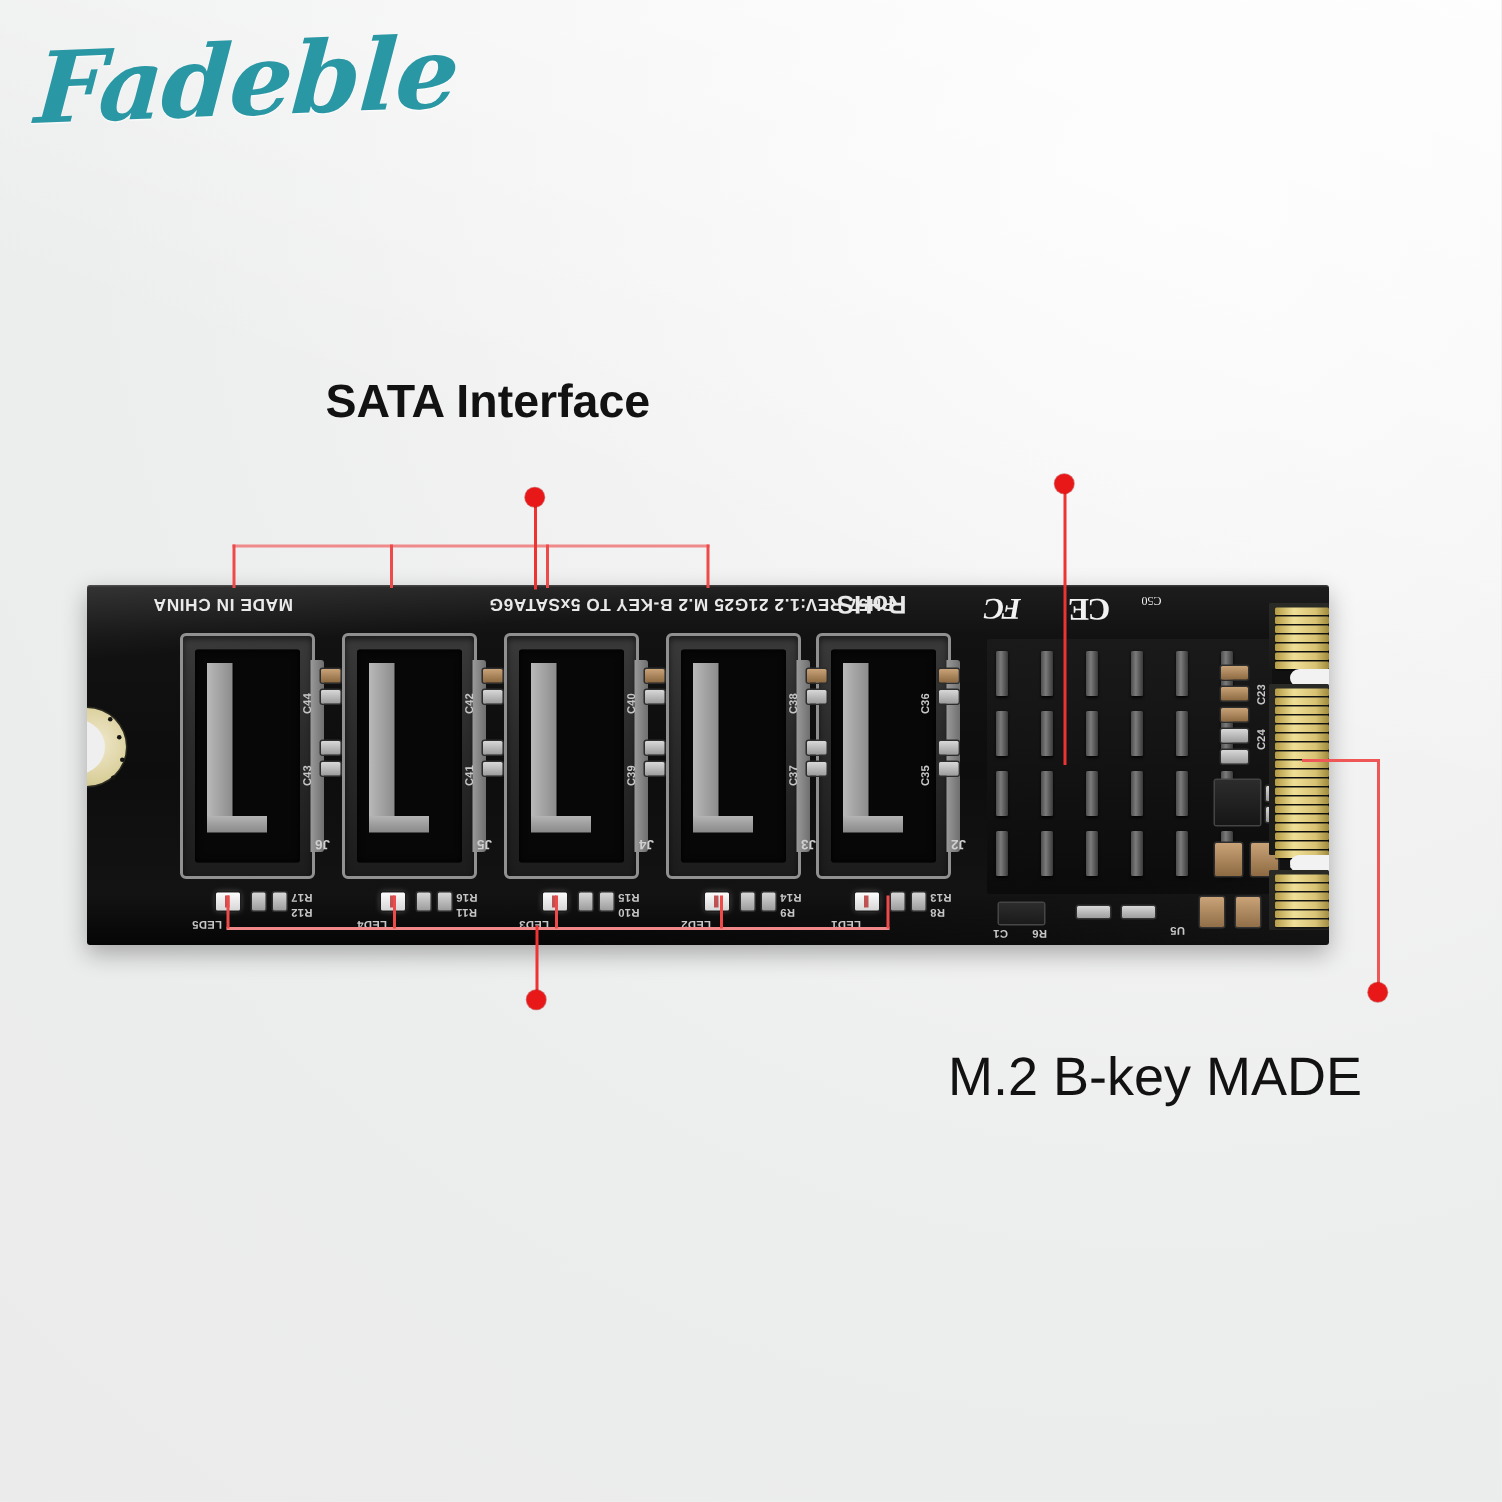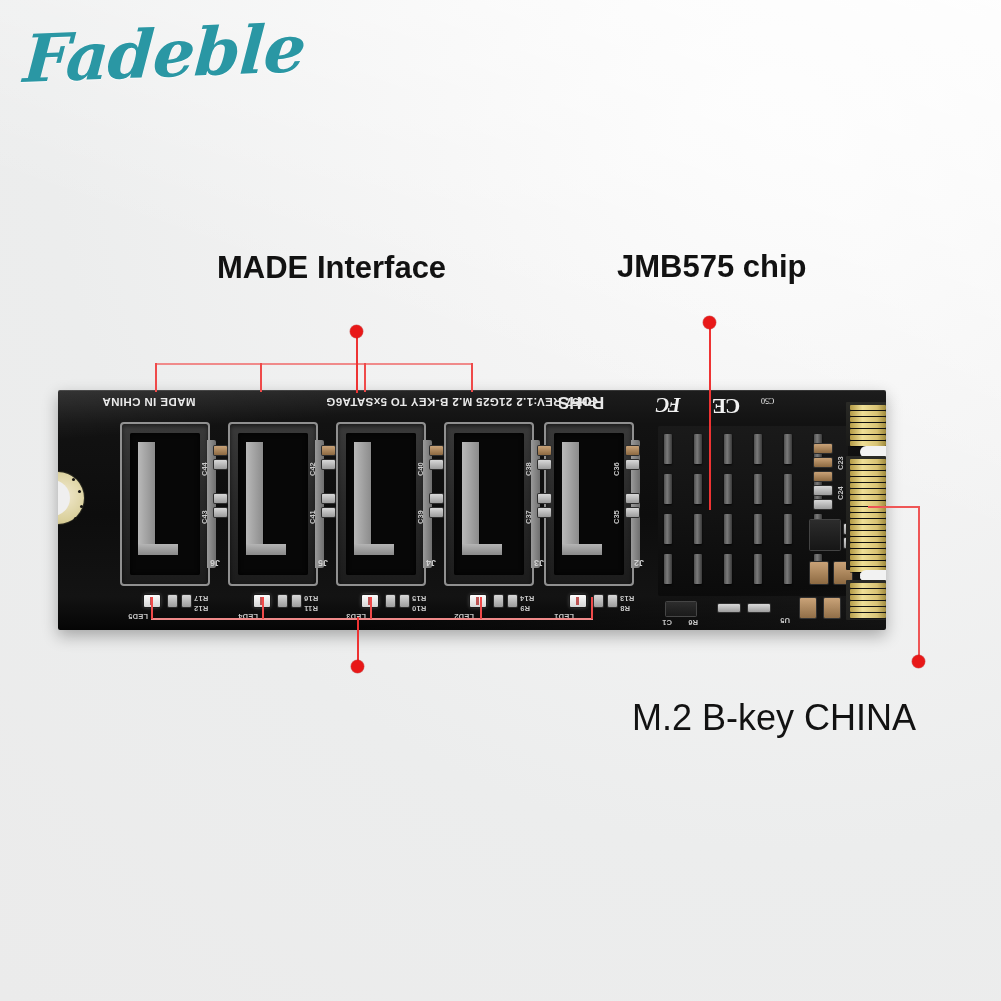--- a/index.html
+++ b/index.html
@@ -447,17 +447,16 @@
   <div class="ln" id="stem-bot"></div>
   <div class="dot" id="dot-bot"></div>
 
   <div class="ln" id="stem-chip"></div>
   <div class="dot" id="dot-chip"></div>
 
   <div class="ln" id="mk-h"></div>
   <div class="ln" id="mk-v"></div>
   <div class="dot" id="dot-mk"></div>
 
-  <div class="lbl bold" id="lbl-sata">MADE Interface</div>
-  <div class="lbl bold" id="lbl-chip">JMB575 chip</div>
-  <div class="lbl reg" id="lbl-mkey">M.2 B-key CHINA</div>
+  <div class="lbl bold" id="lbl-sata">SATA Interface</div>
+  <div class="lbl reg" id="lbl-mkey">M.2 B-key MADE</div>
 
 </div>
 
 </body></html>

